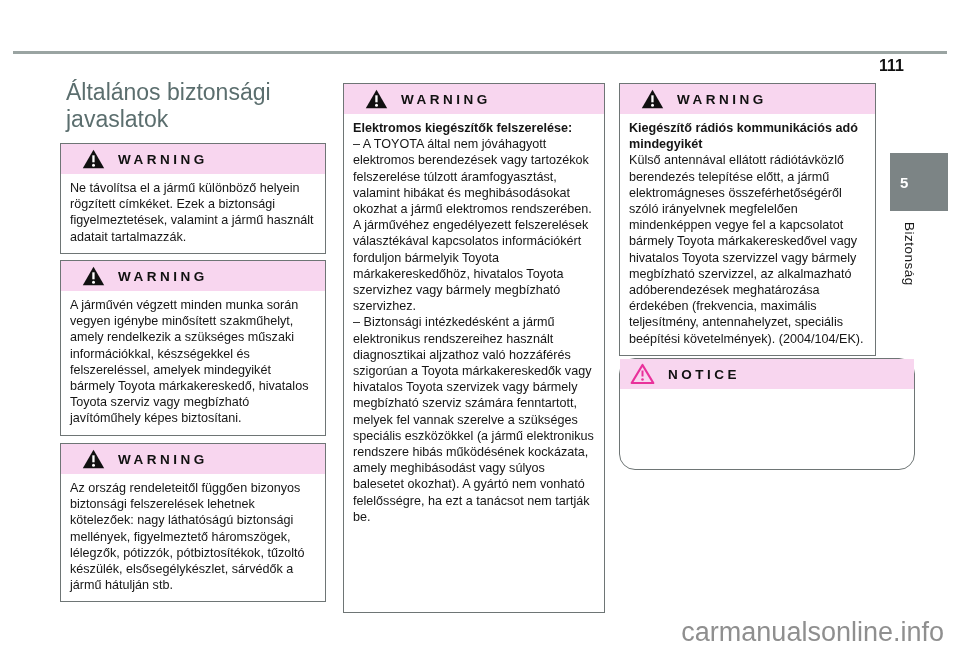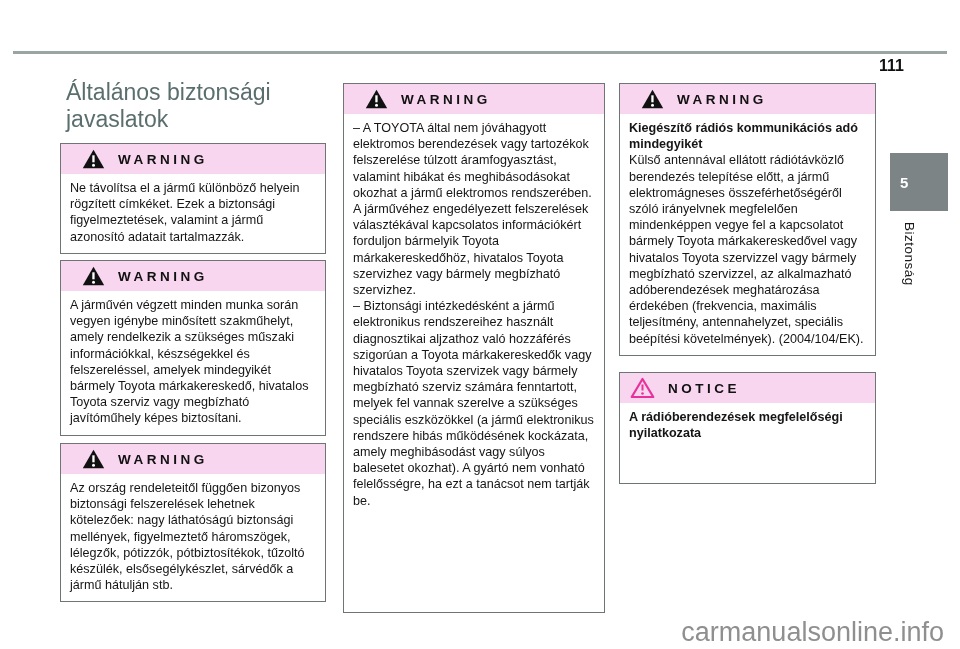--- a/index.html
+++ b/index.html
@@ -19,21 +19,21 @@
   .box-label { font-size:13.5px; font-weight:bold; letter-spacing:3.5px; color:#111; margin-left:13px; }
   .box-body { padding:6px 8px 8px 9px; font-size:12.6px; line-height:16.2px; color:#151515; word-wrap:break-word; }
   .box-body p { margin:0; }
   .bold-line { font-weight:bold; }
 
   .b-left1  { left:60px;  top:143px; width:266px; min-height:105px; }
   .b-left2  { left:60px;  top:260px; width:266px; min-height:169px; }
   .b-left3  { left:60px;  top:443px; width:266px; min-height:150px; }
   .b-mid    { left:343px; top:83px;  width:262px; min-height:530px; }
   .b-right  { left:619px; top:83px;  width:257px; min-height:260px; }
-  .b-notice { left:619px; top:372px; width:257px; min-height:112px; }
+  .b-notice { left:619px; top:358px; width:296px; min-height:112px;border-radius:16px; }
 
   .chapter-tab {
     position:absolute; left:890px; top:153px; width:58px; height:58px;
     background:#7c8485; color:#ffffff; display:flex; align-items:center;
     padding-left:10px; box-sizing:border-box; font-size:15px; font-weight:bold;
   }
   .chapter-vertical {
     position:absolute; left:902px; top:222px; writing-mode:vertical-rl;
     font-size:13.5px; color:#1a1a1a; letter-spacing:0.5px;
   }
@@ -54,21 +54,21 @@
       <span class="hdr-icon">
         <svg width="23" height="20" viewBox="0 0 23 20">
             <path d="M11.5 0.8 L22.2 19.2 H0.8 Z" fill="#111"></path>
             <rect x="10.3" y="6.3" width="2.3" height="7" fill="#fff"></rect>
             <circle cx="11.5" cy="16.2" r="1.5" fill="#fff"></circle>
           </svg>
       </span>
       <span class="box-label">WARNING</span>
     </div>
     <div class="box-body">
-      <p>Ne távolítsa el a jármű különböző helyein rögzített címkéket. Ezek a biztonsági figyelmeztetések, valamint a jármű azonosító adatait tartalmazzák.</p>
+      <p>Ne távolítsa el a jármű különböző helyein rögzített címkéket. Ezek a biztonsági figyelmeztetések, valamint a jármű használt adatait tartalmazzák.</p>
     </div>
   </div>
 
   <div class="box b-left2">
     <div class="box-header warn">
       <span class="hdr-icon">
         <svg width="23" height="20" viewBox="0 0 23 20">
             <path d="M11.5 0.8 L22.2 19.2 H0.8 Z" fill="#111"></path>
             <rect x="10.3" y="6.3" width="2.3" height="7" fill="#fff"></rect>
             <circle cx="11.5" cy="16.2" r="1.5" fill="#fff"></circle>
@@ -102,20 +102,21 @@
       <span class="hdr-icon">
         <svg width="23" height="20" viewBox="0 0 23 20">
             <path d="M11.5 0.8 L22.2 19.2 H0.8 Z" fill="#111"></path>
             <rect x="10.3" y="6.3" width="2.3" height="7" fill="#fff"></rect>
             <circle cx="11.5" cy="16.2" r="1.5" fill="#fff"></circle>
           </svg>
       </span>
       <span class="box-label">WARNING</span>
     </div>
     <div class="box-body">
+      <p class="bold-line">Elektromos kiegészítők felszerelése:</p>
       <p>– A TOYOTA által nem jóváhagyott elektromos berendezések vagy tartozékok felszerelése túlzott áramfogyasztást, valamint hibákat és meghibásodásokat okozhat a jármű elektromos rendszerében. A járművéhez engedélyezett felszerelések választékával kapcsolatos információkért forduljon bármelyik Toyota márkakereskedőhöz, hivatalos Toyota szervizhez vagy bármely megbízható szervizhez.</p>
       <p>– Biztonsági intézkedésként a jármű elektronikus rendszereihez használt diagnosztikai aljzathoz való hozzáférés szigorúan a Toyota márkakereskedők vagy hivatalos Toyota szervizek vagy bármely megbízható szerviz számára fenntartott, melyek fel vannak szerelve a szükséges speciális eszközökkel (a jármű elektronikus rendszere hibás működésének kockázata, amely meghibásodást vagy súlyos balesetet okozhat). A gyártó nem vonható felelősségre, ha ezt a tanácsot nem tartják be.</p>
     </div>
   </div>
 
   <div class="box b-right">
     <div class="box-header warn">
       <span class="hdr-icon">
         <svg width="23" height="20" viewBox="0 0 23 20">
             <path d="M11.5 0.8 L22.2 19.2 H0.8 Z" fill="#111"></path>
@@ -136,21 +137,20 @@
       <span class="hdr-icon">
         <svg width="25" height="22" viewBox="0 0 25 22">
             <path d="M12.5 2 L23.3 20 H1.7 Z" fill="none" stroke="#e9319b" stroke-width="2.2" stroke-linejoin="round"></path>
             <rect x="11.5" y="7.5" width="2" height="6" fill="#e9319b"></rect>
             <circle cx="12.5" cy="16.5" r="1.3" fill="#e9319b"></circle>
           </svg>
       </span>
       <span class="box-label">NOTICE</span>
     </div>
     <div class="box-body">
-      <p class="bold-line">A rádióberendezések megfelelőségi nyilatkozata</p>
     </div>
   </div>
 
   <div class="chapter-tab">
     <span>5</span>
   </div>
   <div class="chapter-vertical">Biztonság</div>
 
   <div class="watermark">carmanualsonline.info</div>
 

